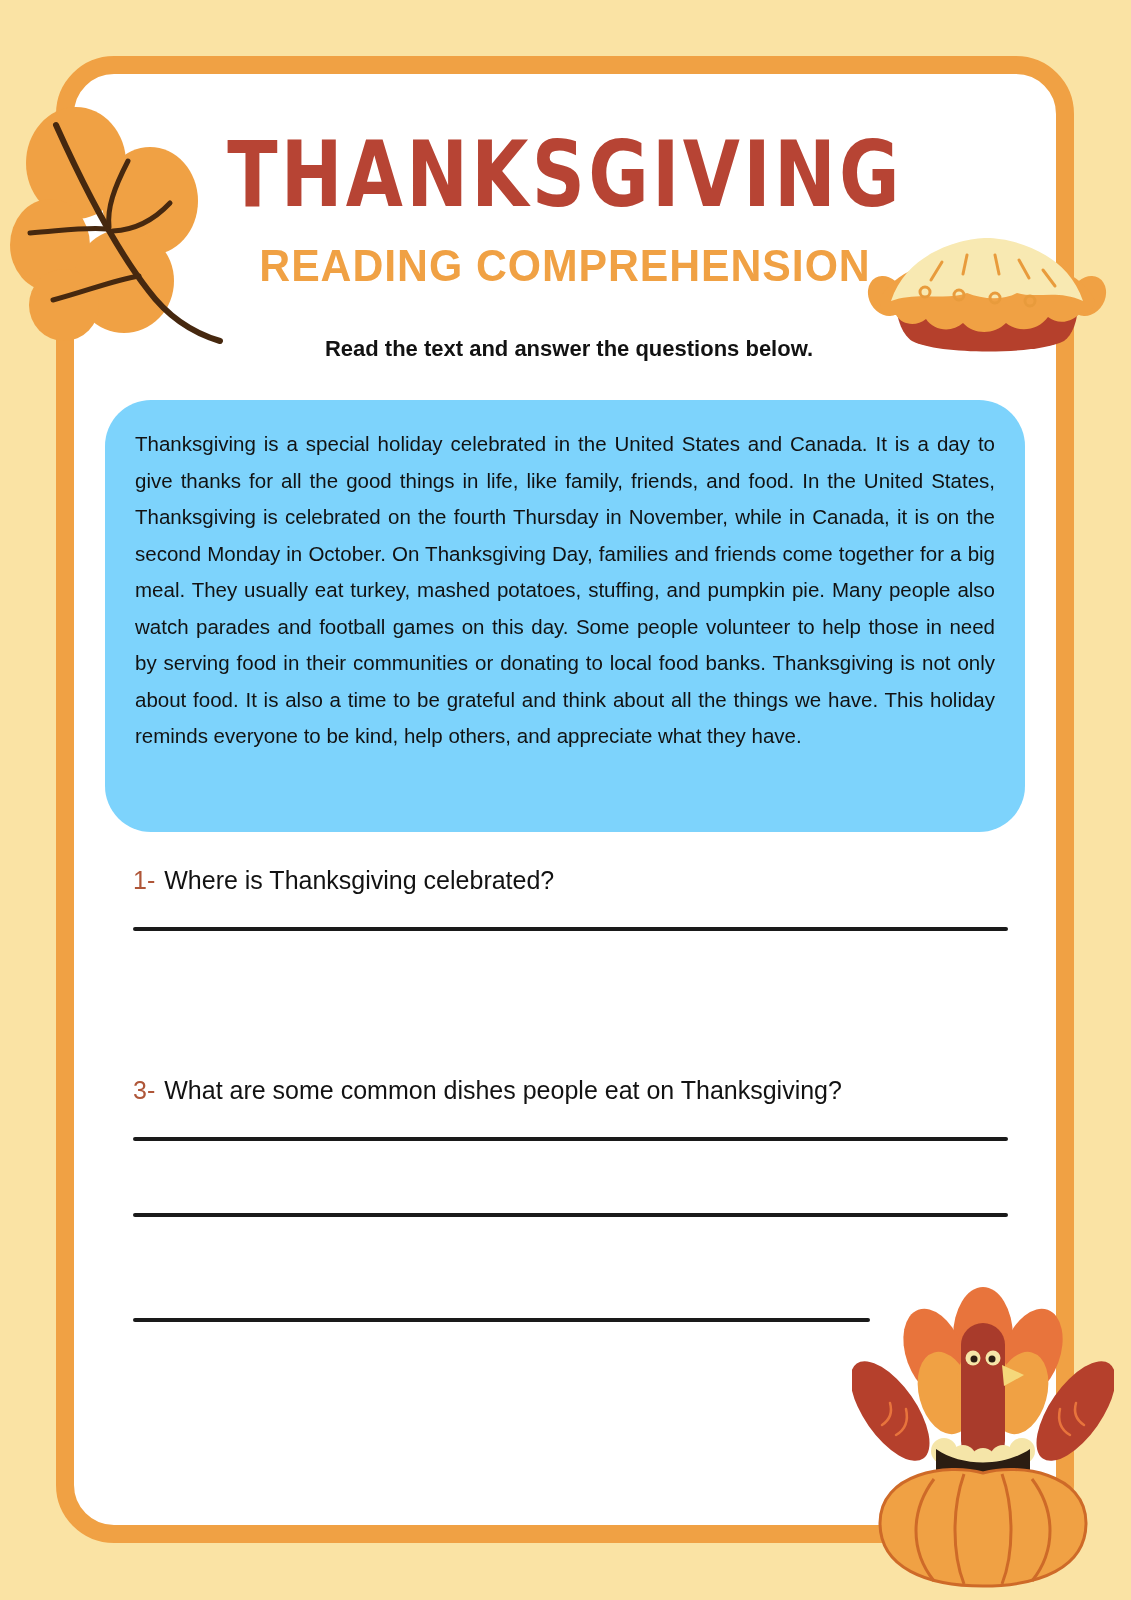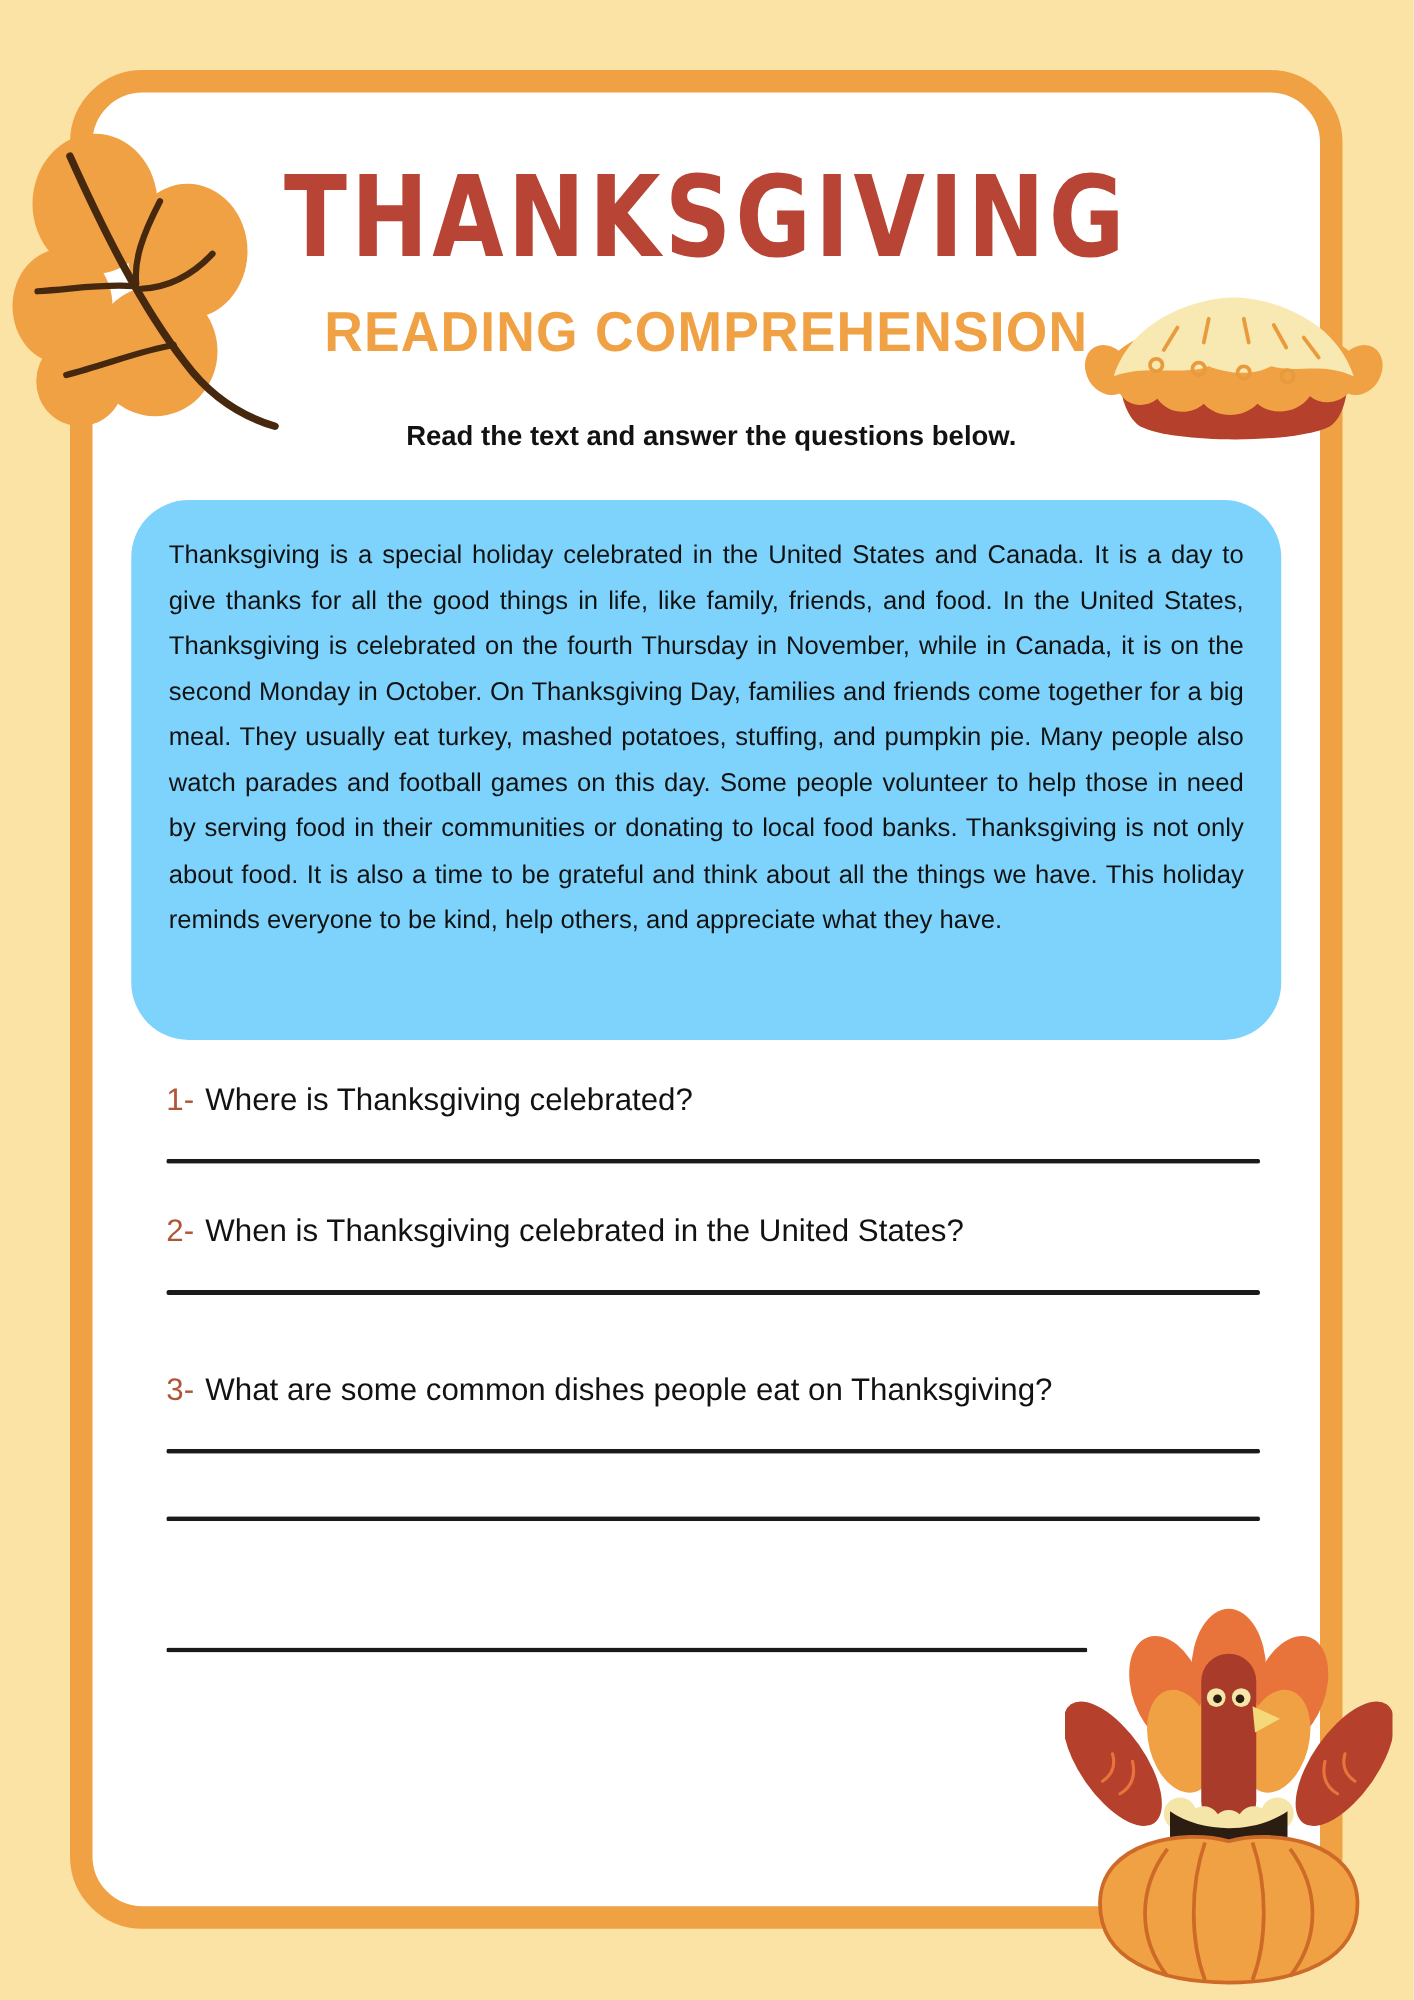--- a/index.html
+++ b/index.html
@@ -192,26 +192,22 @@
 
     <div class="passage-box">
       <div class="passage-text">Thanksgiving is a special holiday celebrated in the United States and Canada. It is a day to give thanks for all the good things in life, like family, friends, and food. In the United States, Thanksgiving is celebrated on the fourth Thursday in November, while in Canada, it is on the second Monday in October. On Thanksgiving Day, families and friends come together for a big meal. They usually eat turkey, mashed potatoes, stuffing, and pumpkin pie. Many people also watch parades and football games on this day. Some people volunteer to help those in need by serving food in their communities or donating to local food banks. Thanksgiving is not only about food. It is also a time to be grateful and think about all the things we have. This holiday reminds everyone to be kind, help others, and appreciate what they have.</div>
     </div>
 
     <div class="question q1" style="top:866px">
       <div class="q-text"><span class="q-num">1-</span><span>Where is Thanksgiving celebrated?</span></div>
       <div class="answer-line"></div>
     </div>
 
-    <div class="question q2" style="top:971px">
-      <div class="q-text"><span class="q-num">2-</span><span>When is Thanksgiving celebrated in the United States?</span></div>
-      <div class="answer-line"></div>
-    </div>
-
-    <div class="question q3" style="top:1098px">
+
+    <div class="question q3" style="top:1076px">
       <div class="q-text"><span class="q-num">3-</span><span>What are some common dishes people eat on Thanksgiving?</span></div>
       <div class="answer-line"></div>
     </div>
 
     <div class="question q4" style="top:1181px">
       <div class="answer-line"></div>
     </div>
 
     <div class="question q5" style="top:1286px">
       <div class="answer-line"></div>

